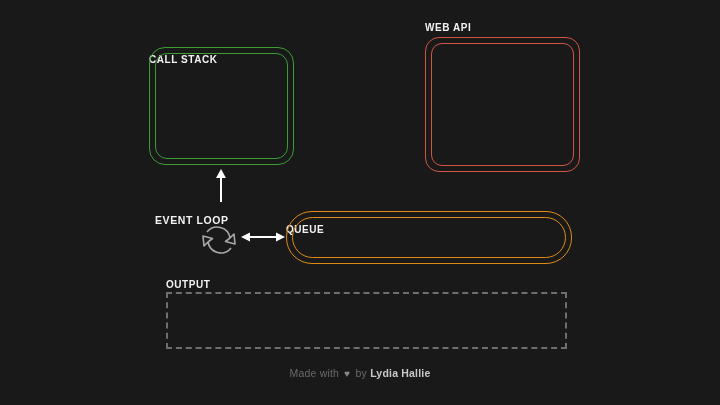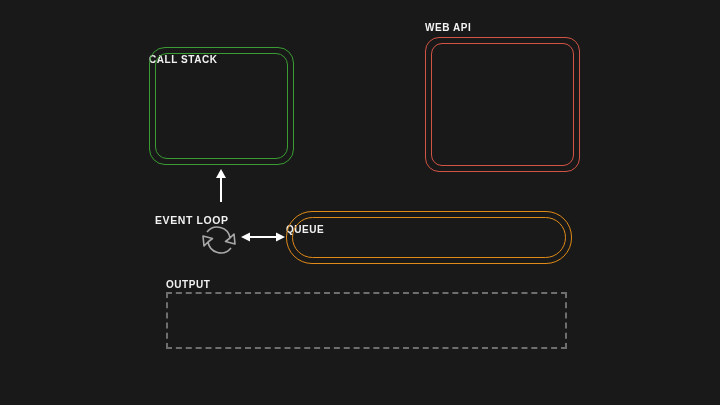--- a/index.html
+++ b/index.html
@@ -174,14 +174,20 @@
 
   <svg id="eventloop-icon" viewBox="0 0 44 42">
     <g fill="none" stroke="#a8a8a8" stroke-width="1.6" stroke-linejoin="round">
 
       <path d="M 10 13 A 13 13 0 0 1 33 19 L 37 15 L 38 25 L 28.5 22.5 L 33 19"></path>
 
       <path d="M 34 29 A 13 13 0 0 1 11 23 L 7 27 L 6 17 L 15.5 19.5 L 11 23"></path>
     </g>
   </svg>
 
+  <div id="footer">
+    <span>Made with</span>
+    <span class="heart">♥</span>
+    <span>by</span>
+    <span class="author">Lydia Hallie</span>
+  </div>
 
 </div>
 
 </body></html>

